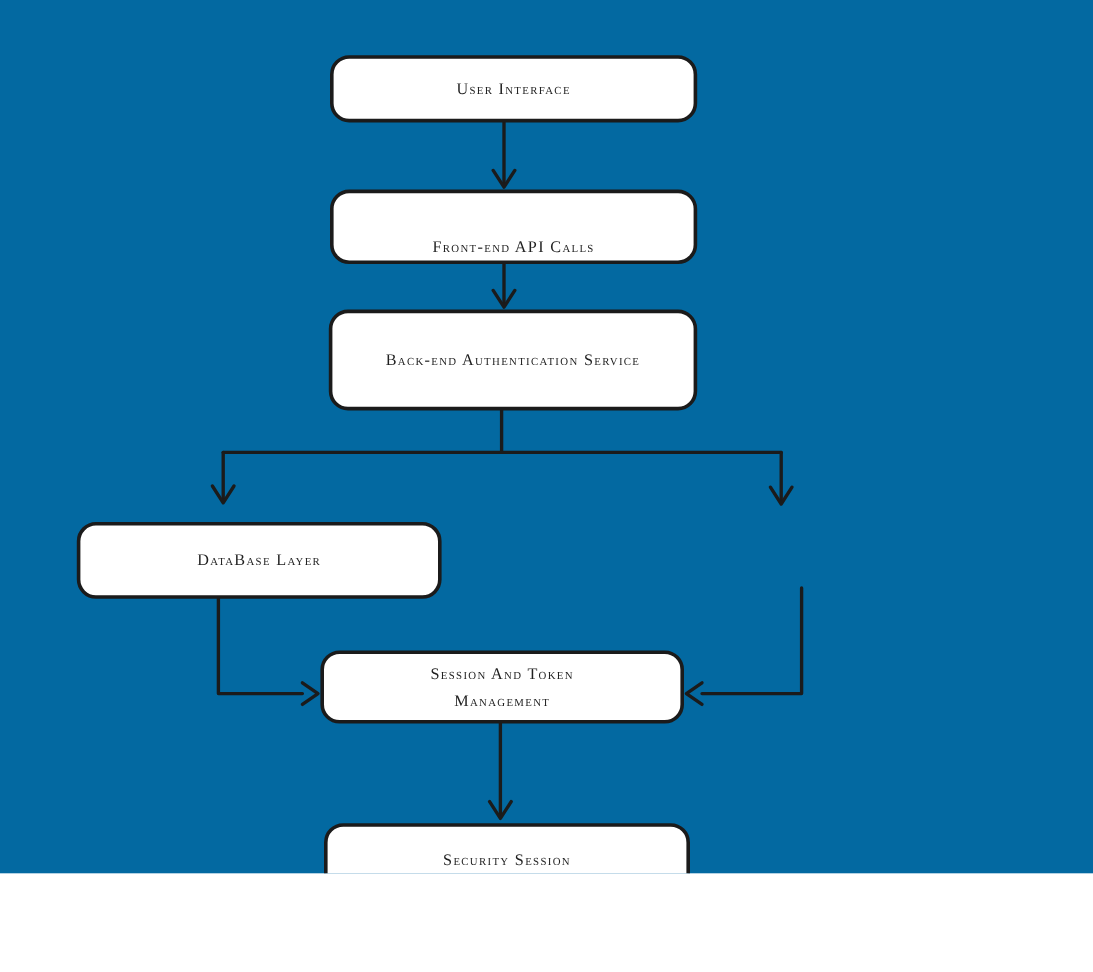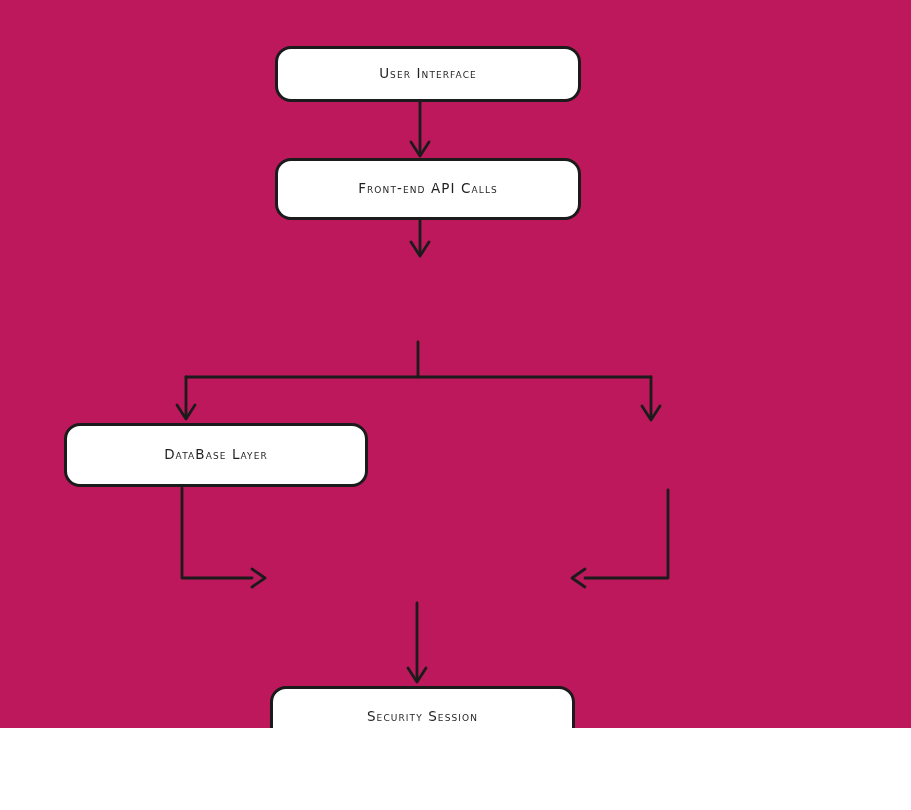--- a/index.html
+++ b/index.html
@@ -5,22 +5,23 @@
   html, body {
     margin: 0;
     padding: 0;
     background: #ffffff;
     font-family: "DejaVu Sans", sans-serif;
   }
   .canvas {
     position: relative;
     width: 911px;
     height: 728px;
-    background: #be185d;
+    background: #0369a1;
     overflow: hidden;
+    font-family: Liberation Serif, serif;
   }
   .connectors {
     position: absolute;
     left: 0;
     top: 0;
     width: 911px;
     height: 810px;
     pointer-events: none;
   }
   .node {
@@ -34,24 +35,24 @@
     justify-content: center;
     text-align: center;
     font-size: 13.5px;
     font-variant: small-caps;
     letter-spacing: 1.1px;
     line-height: 1.6;
     color: #1f1f1f;
   }
   .node .label { display: inline-block; }
   #n-user-interface   { left: 275px; top:  46px; width: 306px; height: 56px; }
-  #n-front-end        { left: 275px; top: 158px; width: 306px; height: 62px; }
+  #n-front-end        { left: 275px; top: 158px; width: 306px; height: 62px; align-items: flex-end; }
   #n-back-end         { left: 274px; top: 258px; width: 307px; height: 84px; }
   #n-back-end .label  { max-width: 250px; }
-  #n-database         { left:  64px; top: 423px; width: 304px; height: 64px; }
+  #n-database         { left:  64px; top: 435px; width: 304px; height: 64px; }
   #n-third-party      { left: 452px; top: 424px; width: 305px; height: 65px; }
   #n-session          { left: 267px; top: 542px; width: 303px; height: 61px; }
   #n-session .label   { max-width: 200px; }
   #n-security         { left: 270px; top: 686px; width: 305px; height: 62px; }
   .logo {
     position: absolute;
     left: 12px;
     top: 763px;
     width: 32px;
     height: 31px;
@@ -102,26 +103,32 @@
   </svg>
 
   <div class="node" id="n-user-interface">
     <span class="label">User Interface</span>
   </div>
 
   <div class="node" id="n-front-end">
     <span class="label">Front-end API Calls</span>
   </div>
 
+  <div class="node" id="n-back-end">
+    <span class="label">Back-end Authentication Service</span>
+  </div>
 
   <div class="node" id="n-database">
     <span class="label">DataBase Layer</span>
   </div>
 
 
+  <div class="node" id="n-session">
+    <span class="label">Session And Token Management</span>
+  </div>
 
   <div class="node" id="n-security">
     <span class="label">Security Session</span>
   </div>
 
   <svg class="logo" viewBox="0 0 32 30" xmlns="http://www.w3.org/2000/svg">
     <defs>
       <linearGradient id="heart-base" x1="0" y1="0" x2="0.45" y2="1">
         <stop offset="0" stop-color="#e5332c"></stop>
         <stop offset="1" stop-color="#f29d38"></stop>

